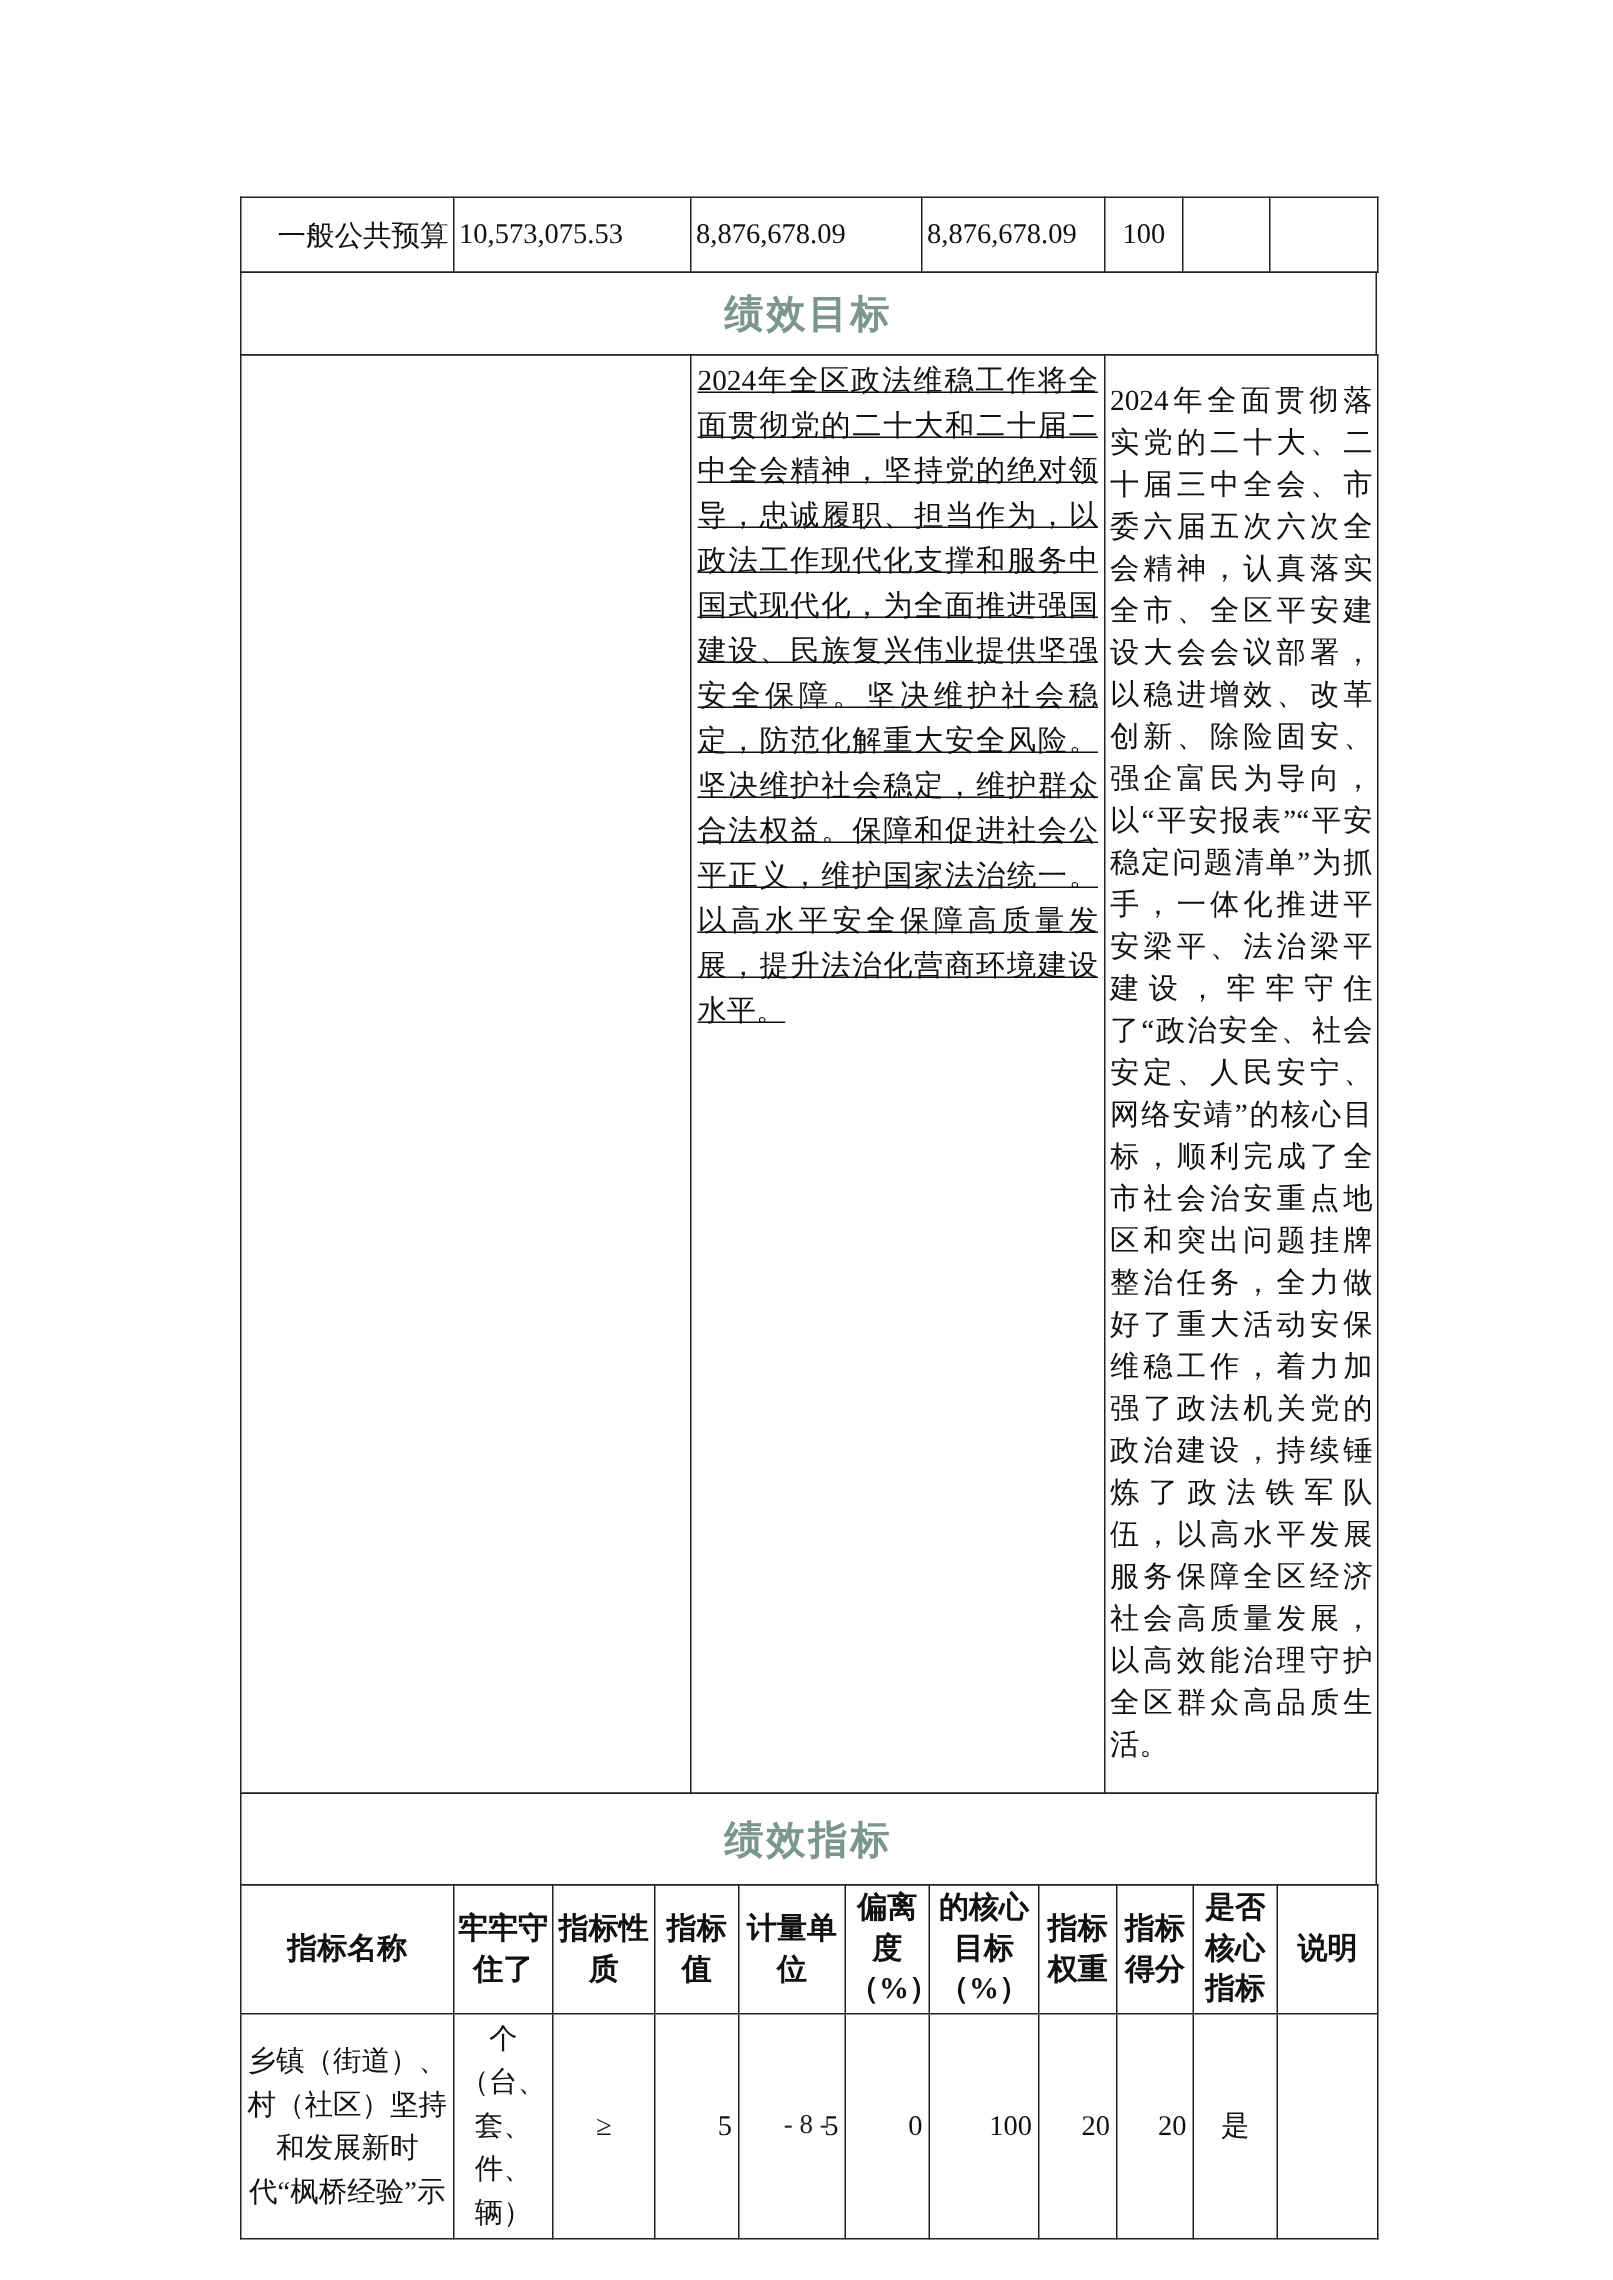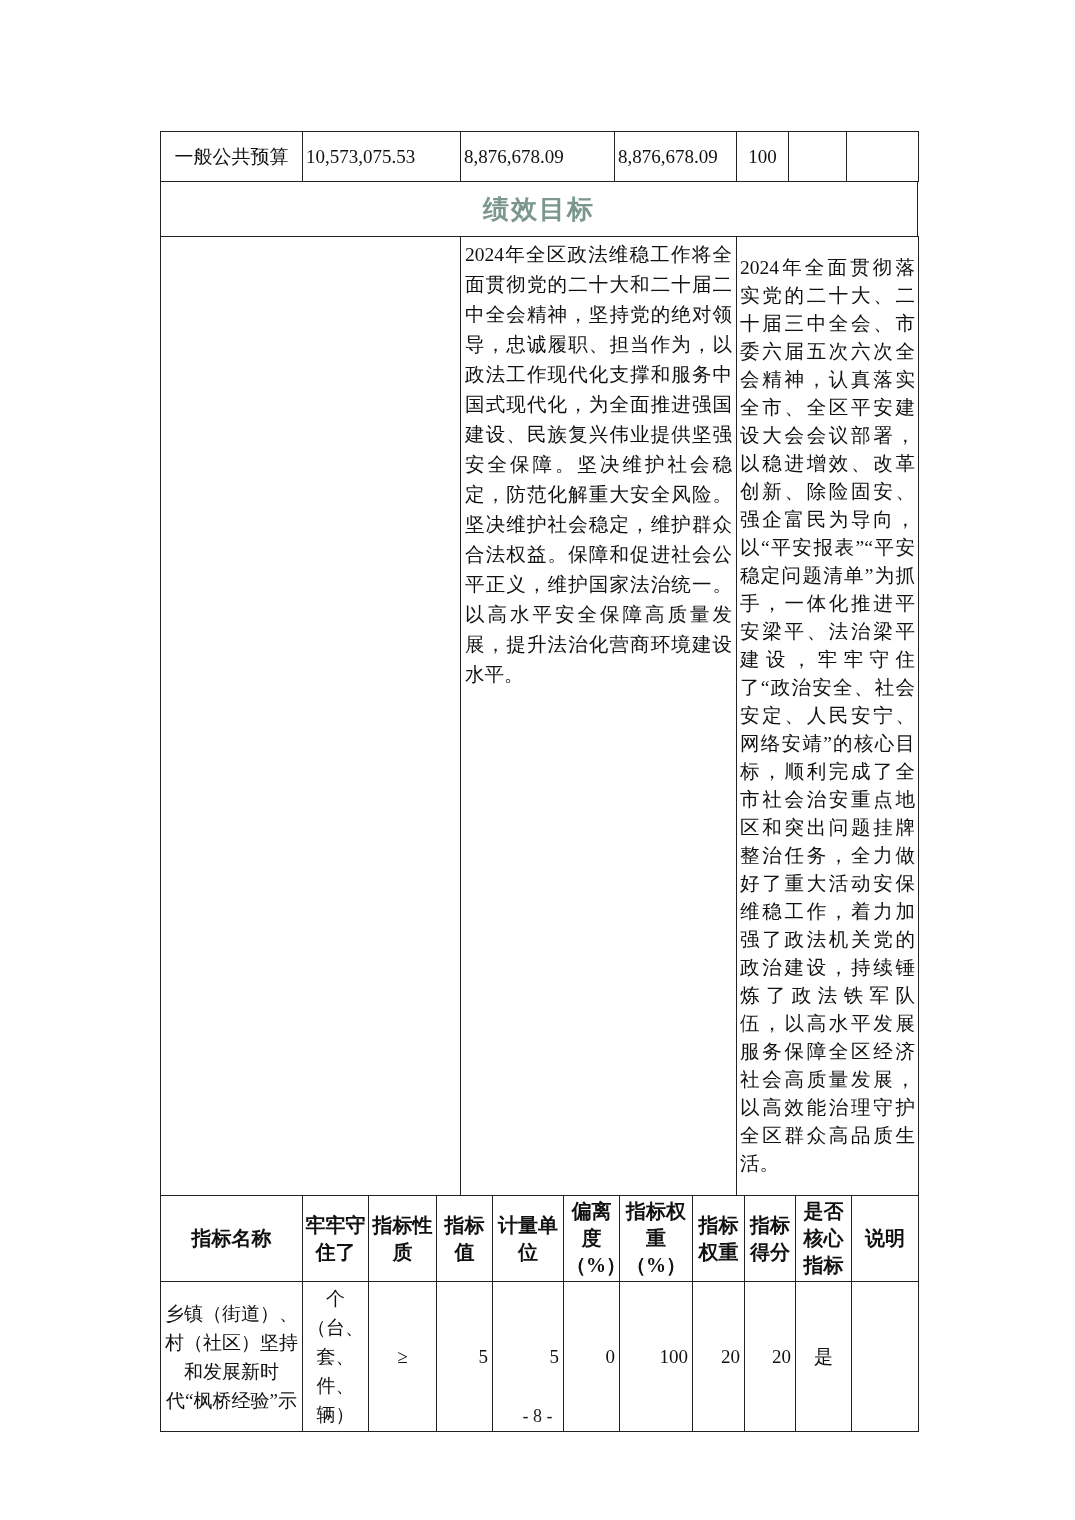--- a/index.html
+++ b/index.html
@@ -14,39 +14,39 @@
     overflow: hidden;
   }
   .report { position: absolute; left: 160px; top: 131px; width: 758px; }
   table { border-collapse: collapse; table-layout: fixed; width: 758px; }
   .report > table, .report > div { margin-top: -1px; }
   .report > :first-child { margin-top: 0; }
   td { border: 1px solid #222; vertical-align: middle; font-size: 19px; overflow: hidden; }
 
   
   .budget-row td { height: 50px; padding: 2px 3px; }
-  .cell-left  { text-align: center; font-family: Liberation Mono, monospace; }
+  .cell-left  { text-align: right; font-family: Liberation Mono, monospace; }
   .cell-right { text-align: left; }
   .cell-center{ text-align: center; }
 
   
   .banner {
     border: 1px solid #222;
     height: 56px;
     display: flex; align-items: center; justify-content: center;
     font-family: "Liberation Sans", "DejaVu Sans", sans-serif;
     font-weight: 700; font-size: 26px; letter-spacing: 2px;
     color: #7b968f;
   }
   .banner.tall { height: 62px; }
 
   
   .goal-head td { height: 62px; text-align: center; font-weight: 700; font-size: 20px; line-height: 26px; padding: 2px 4px; }
   .goal-body td { height: 816px; vertical-align: top; padding: 3px 4px; text-align: justify; }
-  .goal-body .goal-mid   { font-size: 19.5px; line-height: 30px; }
+  .goal-body .goal-mid   { font-size: 19.5px; line-height: 30px; text-decoration: underline; }
   .goal-body .goal-right { font-size: 19.5px; line-height: 28px; padding: 17px 3px; }
 
   
   .ind-head td { height: 84px; text-align: center; font-weight: 700; font-size: 20px; line-height: 27px; padding: 2px 2px; }
   .ind-row td  { height: 132px; padding: 2px 3px; line-height: 29px; }
   .ind-row .ind-name { text-align: center; vertical-align: middle; }
   .ind-row .ind-unit { text-align: center; }
   .ind-row .num { text-align: right; padding-right: 4px; }
 
   .footer {
@@ -94,20 +94,21 @@
       </colgroup>
       <tbody>
       <tr class="goal-body">
         <td></td>
         <td class="goal-mid">2024年全区政法维稳工作将全面贯彻党的二十大和二十届二中全会精神，坚持党的绝对领导，忠诚履职、担当作为，以政法工作现代化支撑和服务中国式现代化，为全面推进强国建设、民族复兴伟业提供坚强安全保障。坚决维护社会稳定，防范化解重大安全风险。坚决维护社会稳定，维护群众合法权益。保障和促进社会公平正义，维护国家法治统一。以高水平安全保障高质量发展，提升法治化营商环境建设水平。</td>
         <td class="goal-right">2024年全面贯彻落实党的二十大、二十届三中全会、市委六届五次六次全会精神，认真落实全市、全区平安建设大会会议部署，以稳进增效、改革创新、除险固安、强企富民为导向，以“平安报表”“平安稳定问题清单”为抓手，一体化推进平安梁平、法治梁平建设，牢牢守住了“政治安全、社会安定、人民安宁、网络安靖”的核心目标，顺利完成了全市社会治安重点地区和突出问题挂牌整治任务，全力做好了重大活动安保维稳工作，着力加强了政法机关党的政治建设，持续锤炼了政法铁军队伍，以高水平发展服务保障全区经济社会高质量发展，以高效能治理守护全区群众高品质生活。</td>
       </tr>
     </tbody>
       </table>
 
+    <div class="banner tall" style="color: rgb(123, 150, 143);">绩效指标</div>
 
     <table>
       <colgroup>
         <col style="width:142px">
           <col style="width:66px">
           <col style="width:68px">
           <col style="width:56px">
         <col style="width:71px">
           <col style="width:56px">
           <col style="width:73px">
@@ -117,21 +118,21 @@
           <col style="width:67px">
       </colgroup>
       <tbody>
           <tr class="ind-head">
         <td>指标名称</td>
         <td>牢牢守住了</td>
         <td>指标性质</td>
         <td>指标值</td>
         <td>计量单位</td>
         <td>偏离度（%）</td>
-        <td>指标权重（%）</td>
+        <td>的核心目标（%）</td>
         <td>指标权重</td>
         <td>指标得分</td>
         <td>是否核心指标</td>
         <td>说明</td>
       </tr>
       <tr class="ind-row">
         <td class="ind-name">乡镇（街道）、村（社区）坚持和发展新时代“枫桥经验”示</td>
         <td class="ind-unit">个（台、套、件、辆）</td>
         <td class="cell-center">≥</td>
         <td class="num">5</td>

